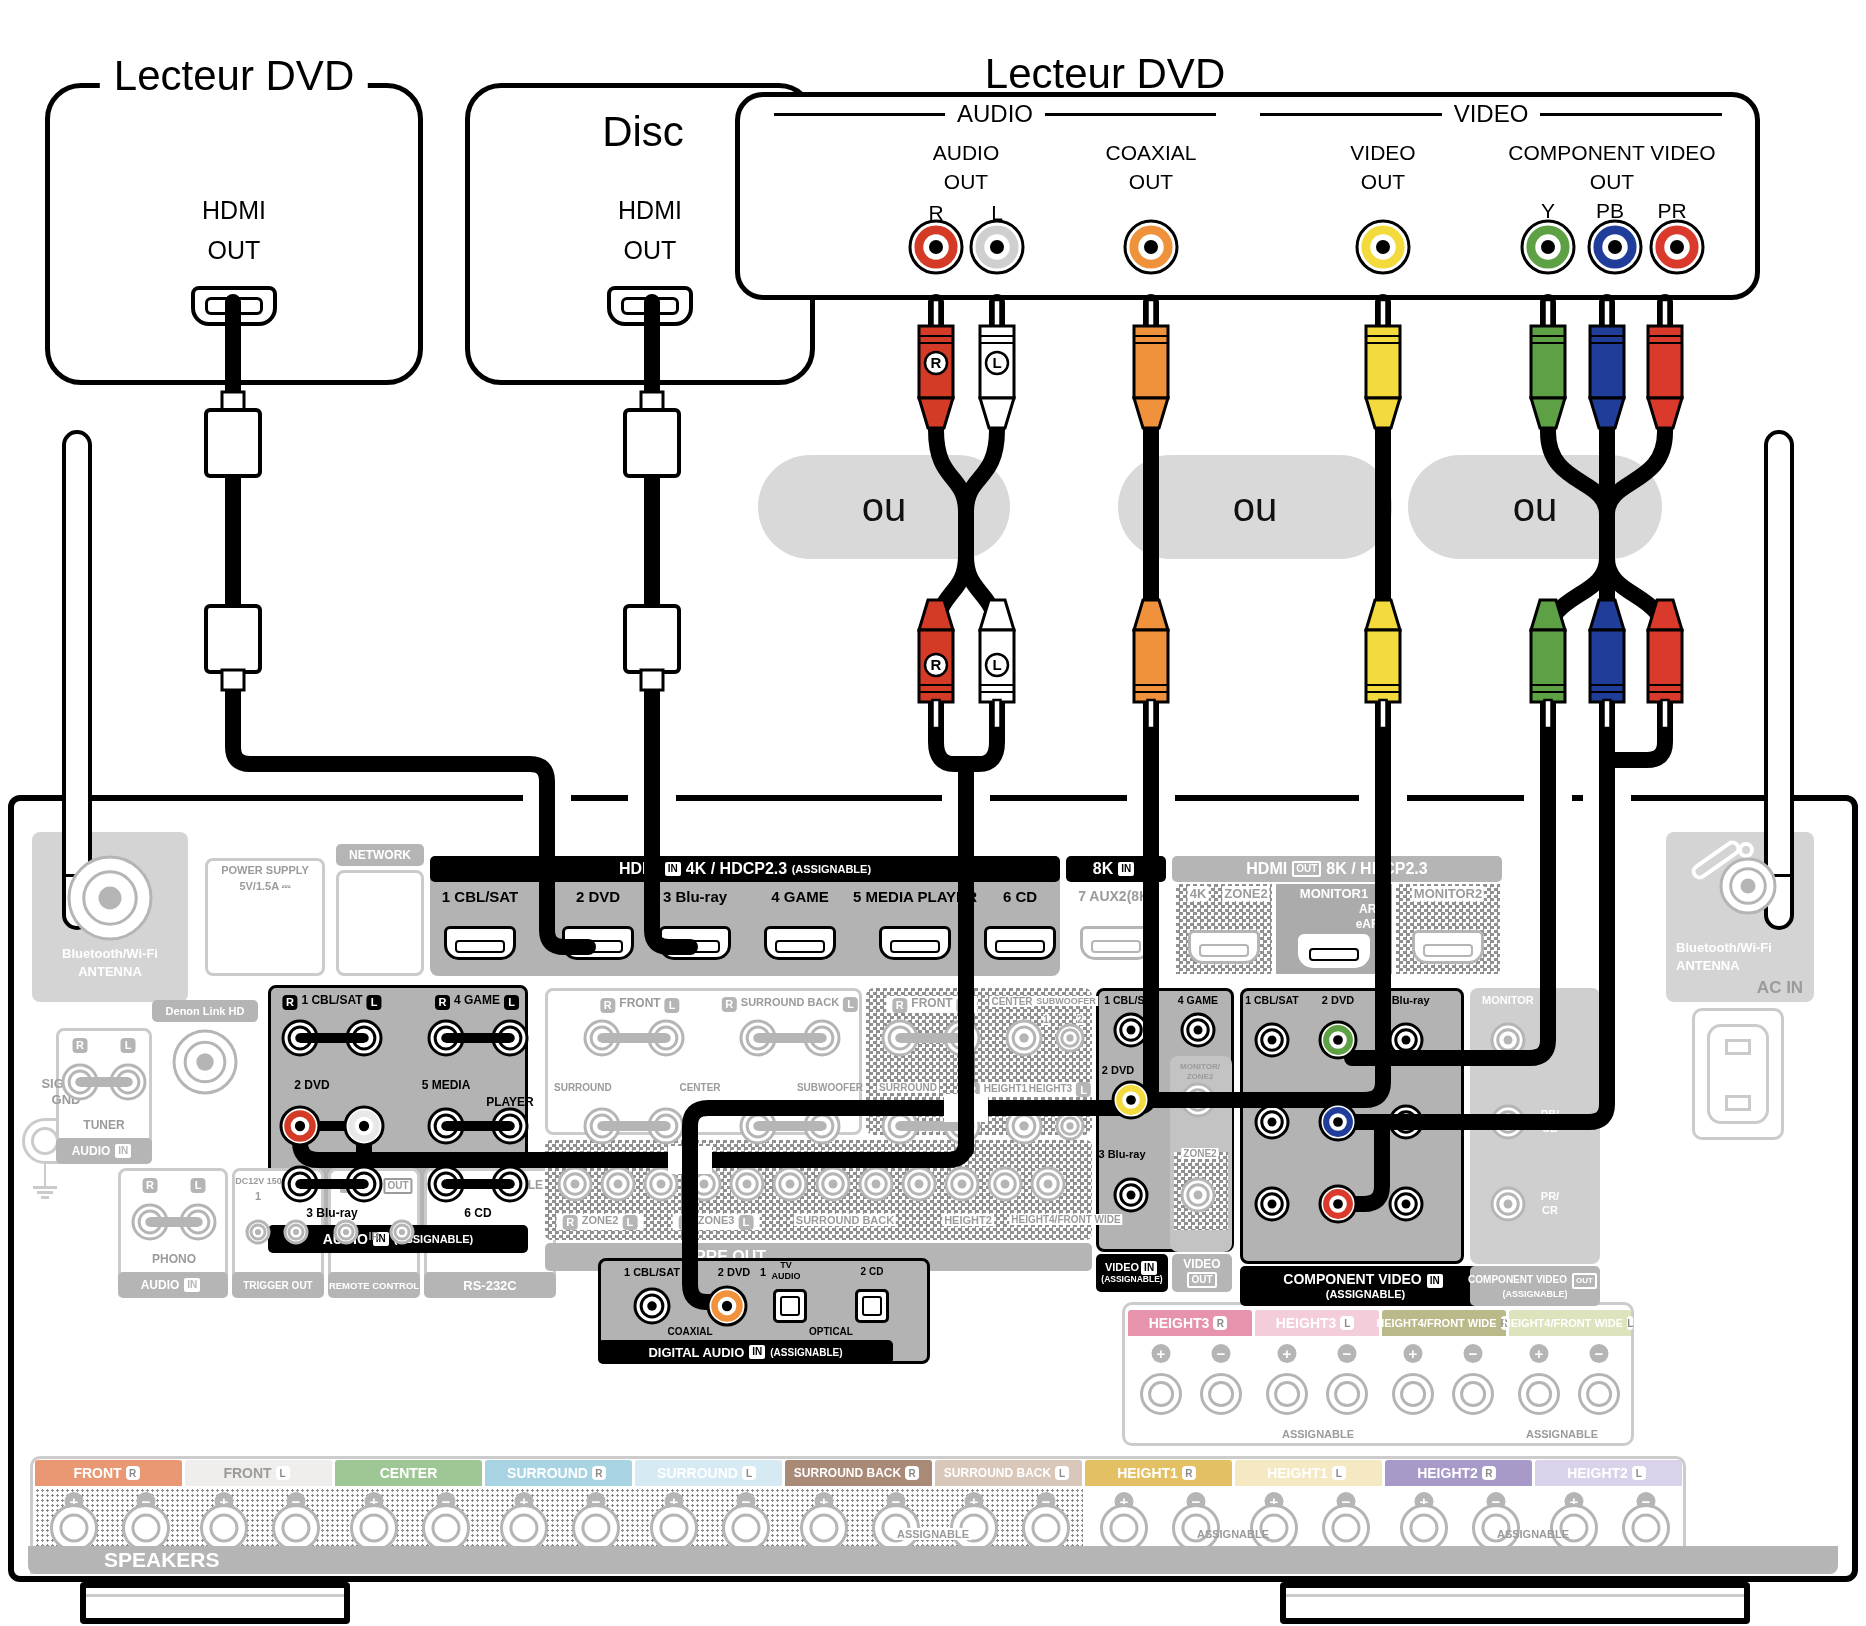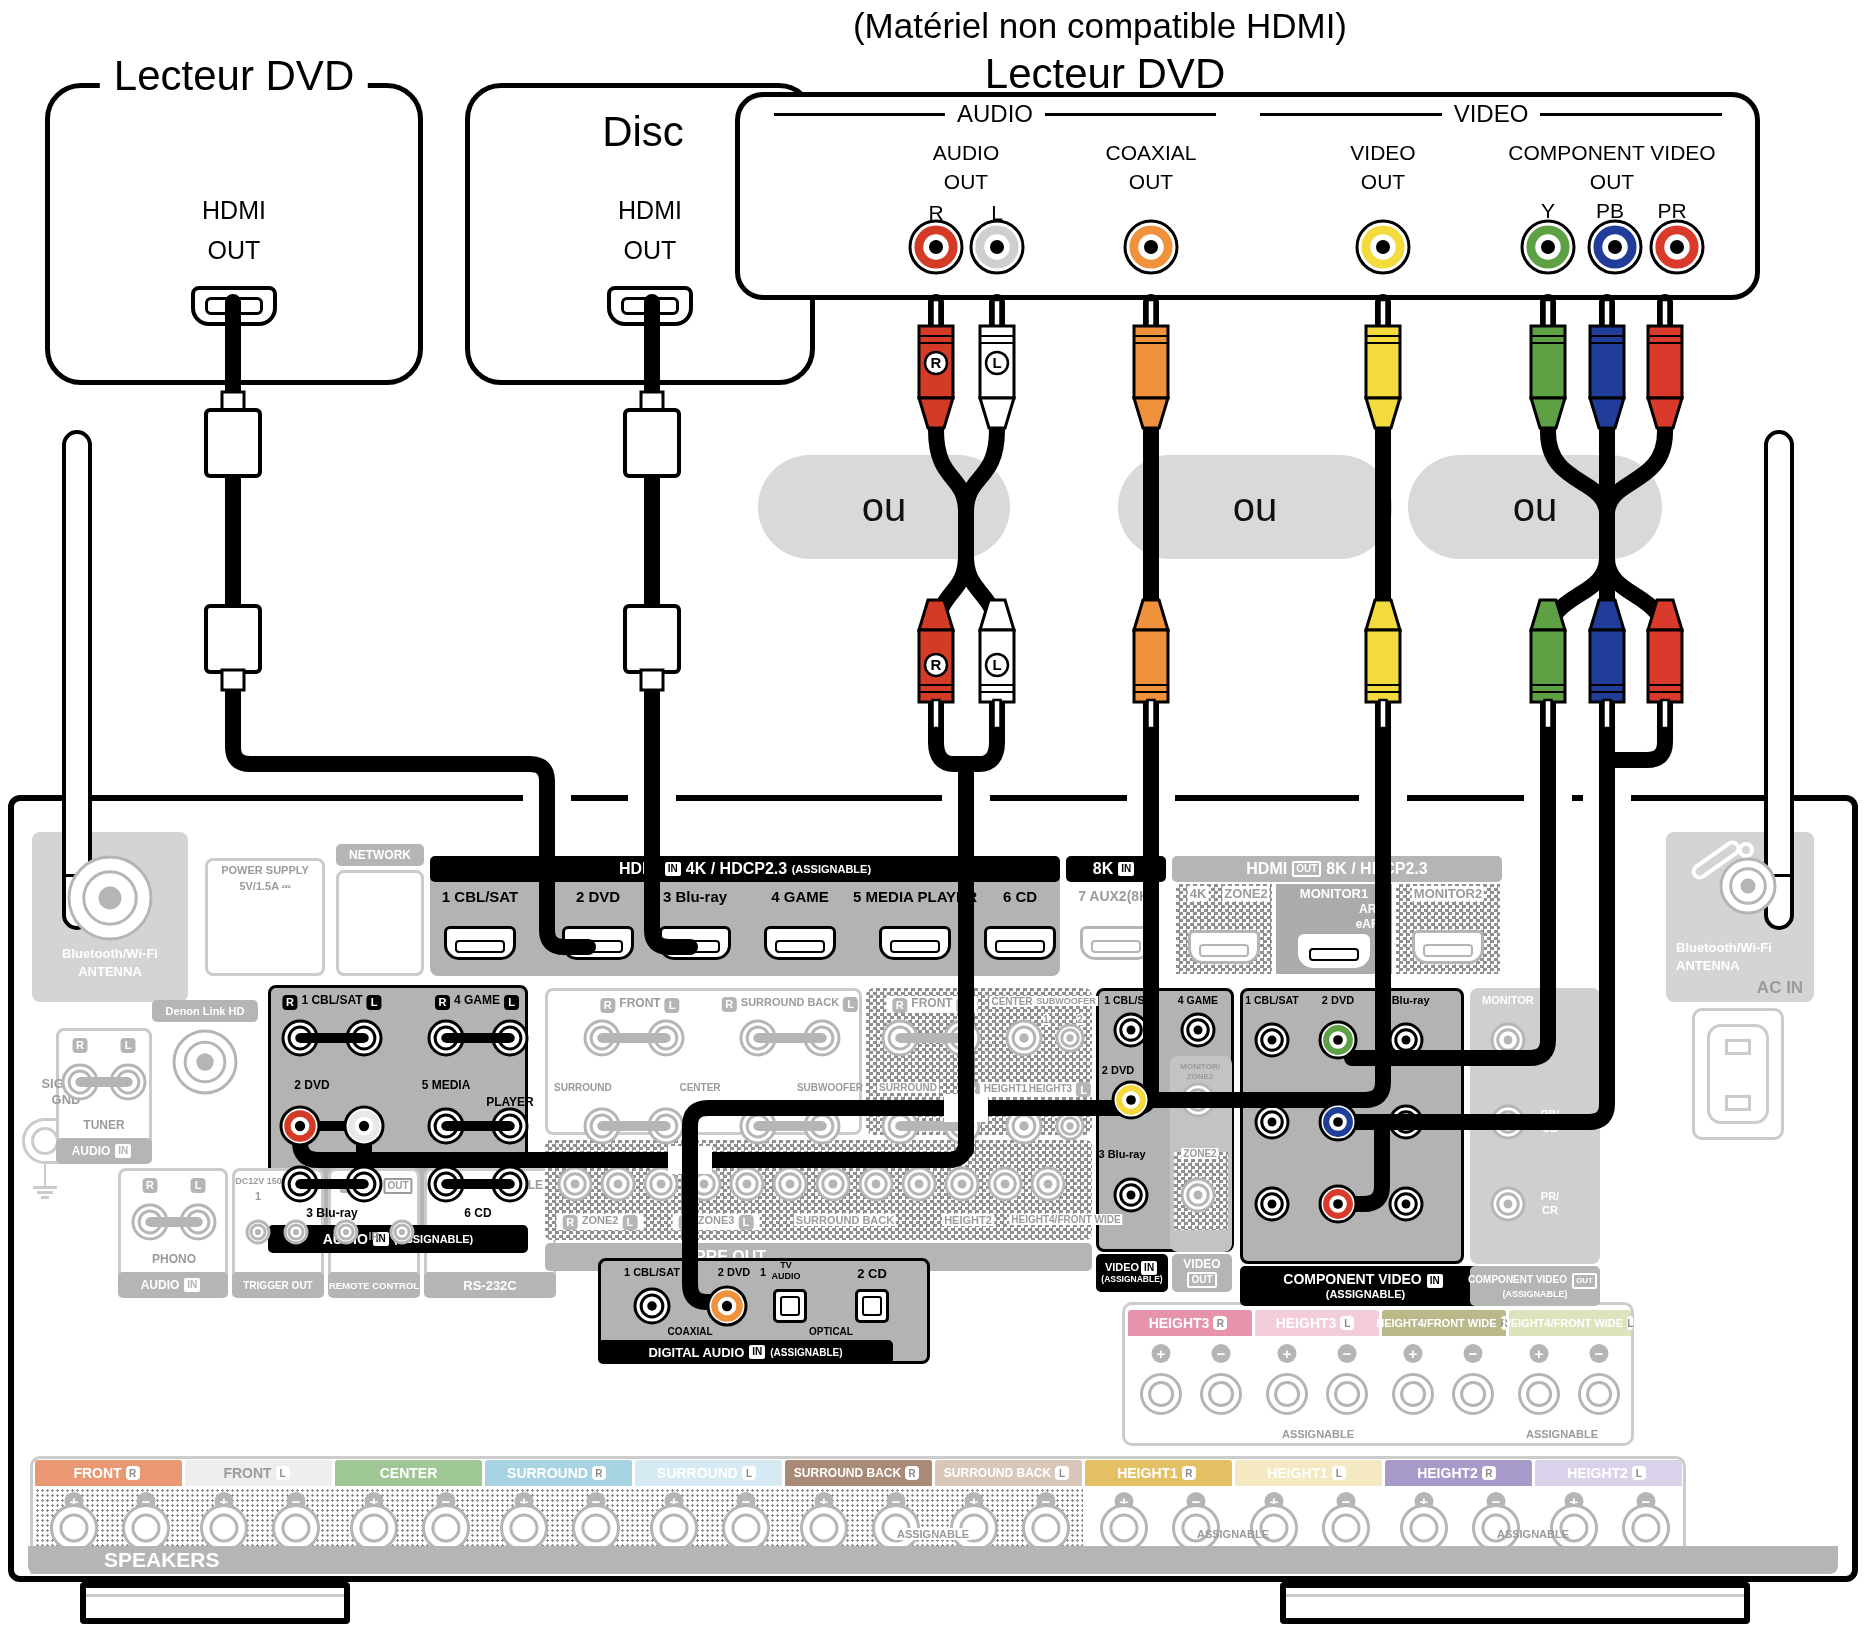--- a/index.html
+++ b/index.html
@@ -59,21 +59,20 @@
 .gsym i{position:absolute;background:#cbcbcb;height:3px}
 .foot{position:absolute;border:6px solid #000;border-radius:4px;background:#fff}
 .foot:after{content:"";position:absolute;left:0;right:0;top:6px;border-top:3px solid #cbcbcb}
 #overlay{position:absolute;left:0;top:0;z-index:5;pointer-events:none}
 </style>
 </head>
 <body>
 
 <div id="canvas">
 
-  <div class="note" style="left:1100px;top:6px">(Matériel non compatible HDMI)</div>
 
   <div class="box" style="left:45px;top:83px;width:378px;height:302px"></div>
   <div class="title" style="left:234px;top:52px">Lecteur DVD</div>
   <div class="bt" style="left:234px;top:196px">HDMI</div>
   <div class="bt" style="left:234px;top:236px">OUT</div>
   <div class="hicon" style="left:234px;top:286px"></div>
 
   <div class="box" style="left:465px;top:83px;width:350px;height:302px"></div>
   <div class="bt" style="left:643px;top:108px;font-size:42px">Disc</div>
   <div class="bt" style="left:650px;top:196px">HDMI</div>
@@ -276,21 +275,21 @@
   <div class="t g" style="left:968px;top:1214px;font-size:11px;background:#fff;padding:0 2px">HEIGHT2</div>
   <div class="t g" style="left:1066px;top:1214px;font-size:10px;background:#fff;padding:0 2px">HEIGHT4/FRONT WIDE</div>
   <div class="gbar" style="left:545px;top:1243px;width:547px;height:28px;font-size:16px;justify-content:flex-start;padding-left:150px">PRE OUT</div>
 
   <div class="panel" style="left:598px;top:1258px;width:332px;height:106px;z-index:2"></div>
   <div class="t k" style="left:652px;top:1266px;font-size:11px;z-index:3">1 CBL/SAT</div>
   <div class="t k" style="left:734px;top:1266px;font-size:11px;z-index:3">2 DVD</div>
   <div class="t k" style="left:763px;top:1266px;font-size:11px;z-index:3">1</div>
   <div class="t k" style="left:786px;top:1260px;font-size:9px;z-index:3">TV</div>
   <div class="t k" style="left:786px;top:1271px;font-size:9px;z-index:3">AUDIO</div>
-  <div class="t k" style="left:872px;top:1266px;font-size:13px;z-index:3">2 CD</div>
+  <div class="t k" style="left:872px;top:1266px;font-size:10px;z-index:3">2 CD</div>
   <div class="opt" style="left:790px;top:1289px;z-index:3"></div>
   <div class="opt" style="left:872px;top:1289px;z-index:3"></div>
   <div class="t k" style="left:690px;top:1326px;font-size:10px;z-index:3">COAXIAL</div>
   <div class="t k" style="left:831px;top:1326px;font-size:10px;z-index:3">OPTICAL</div>
   <div class="bar" style="left:598px;top:1340px;width:295px;height:24px;font-size:13px;z-index:3">
     <span>DIGITAL AUDIO</span>
       <span class="inb">IN</span>
       <span style="font-size:10px">(ASSIGNABLE)</span>
   </div>
 

